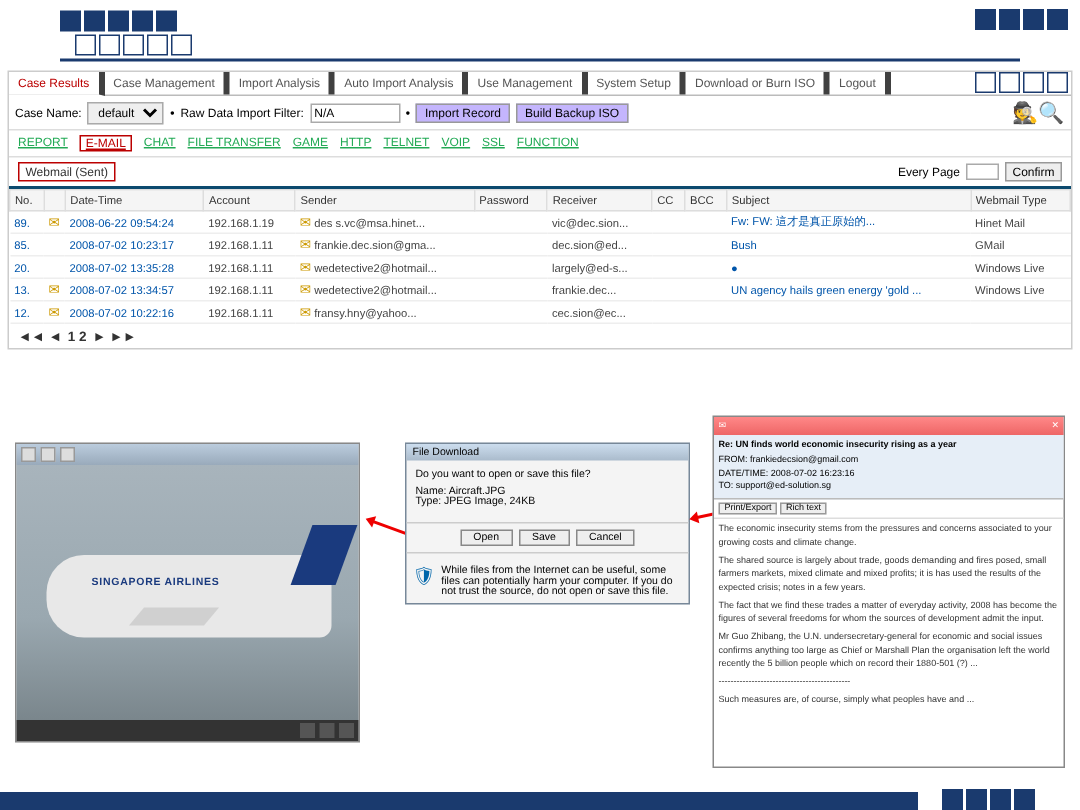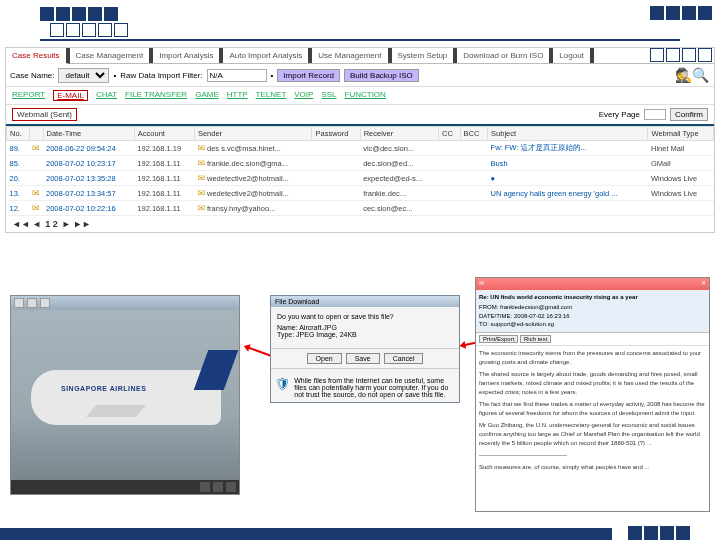--- a/index.html
+++ b/index.html
@@ -205,21 +205,21 @@
           <td class="link">Bush</td>
           <td>GMail</td>
         </tr>
         <tr>
           <td class="link">20.</td>
           <td class="env-icon"></td>
           <td class="link">2008-07-02 13:35:28</td>
           <td>192.168.1.11</td>
           <td><span class="env-icon">✉</span> wedetective2@hotmail...</td>
           <td></td>
-          <td>expected@ed-s...</td>
+          <td>largely@ed-s...</td>
           <td></td>
           <td></td>
           <td class="link">●</td>
           <td>Windows Live</td>
         </tr>
         <tr>
           <td class="link">13.</td>
           <td class="env-icon">✉</td>
           <td class="link">2008-07-02 13:34:57</td>
           <td>192.168.1.11</td>

